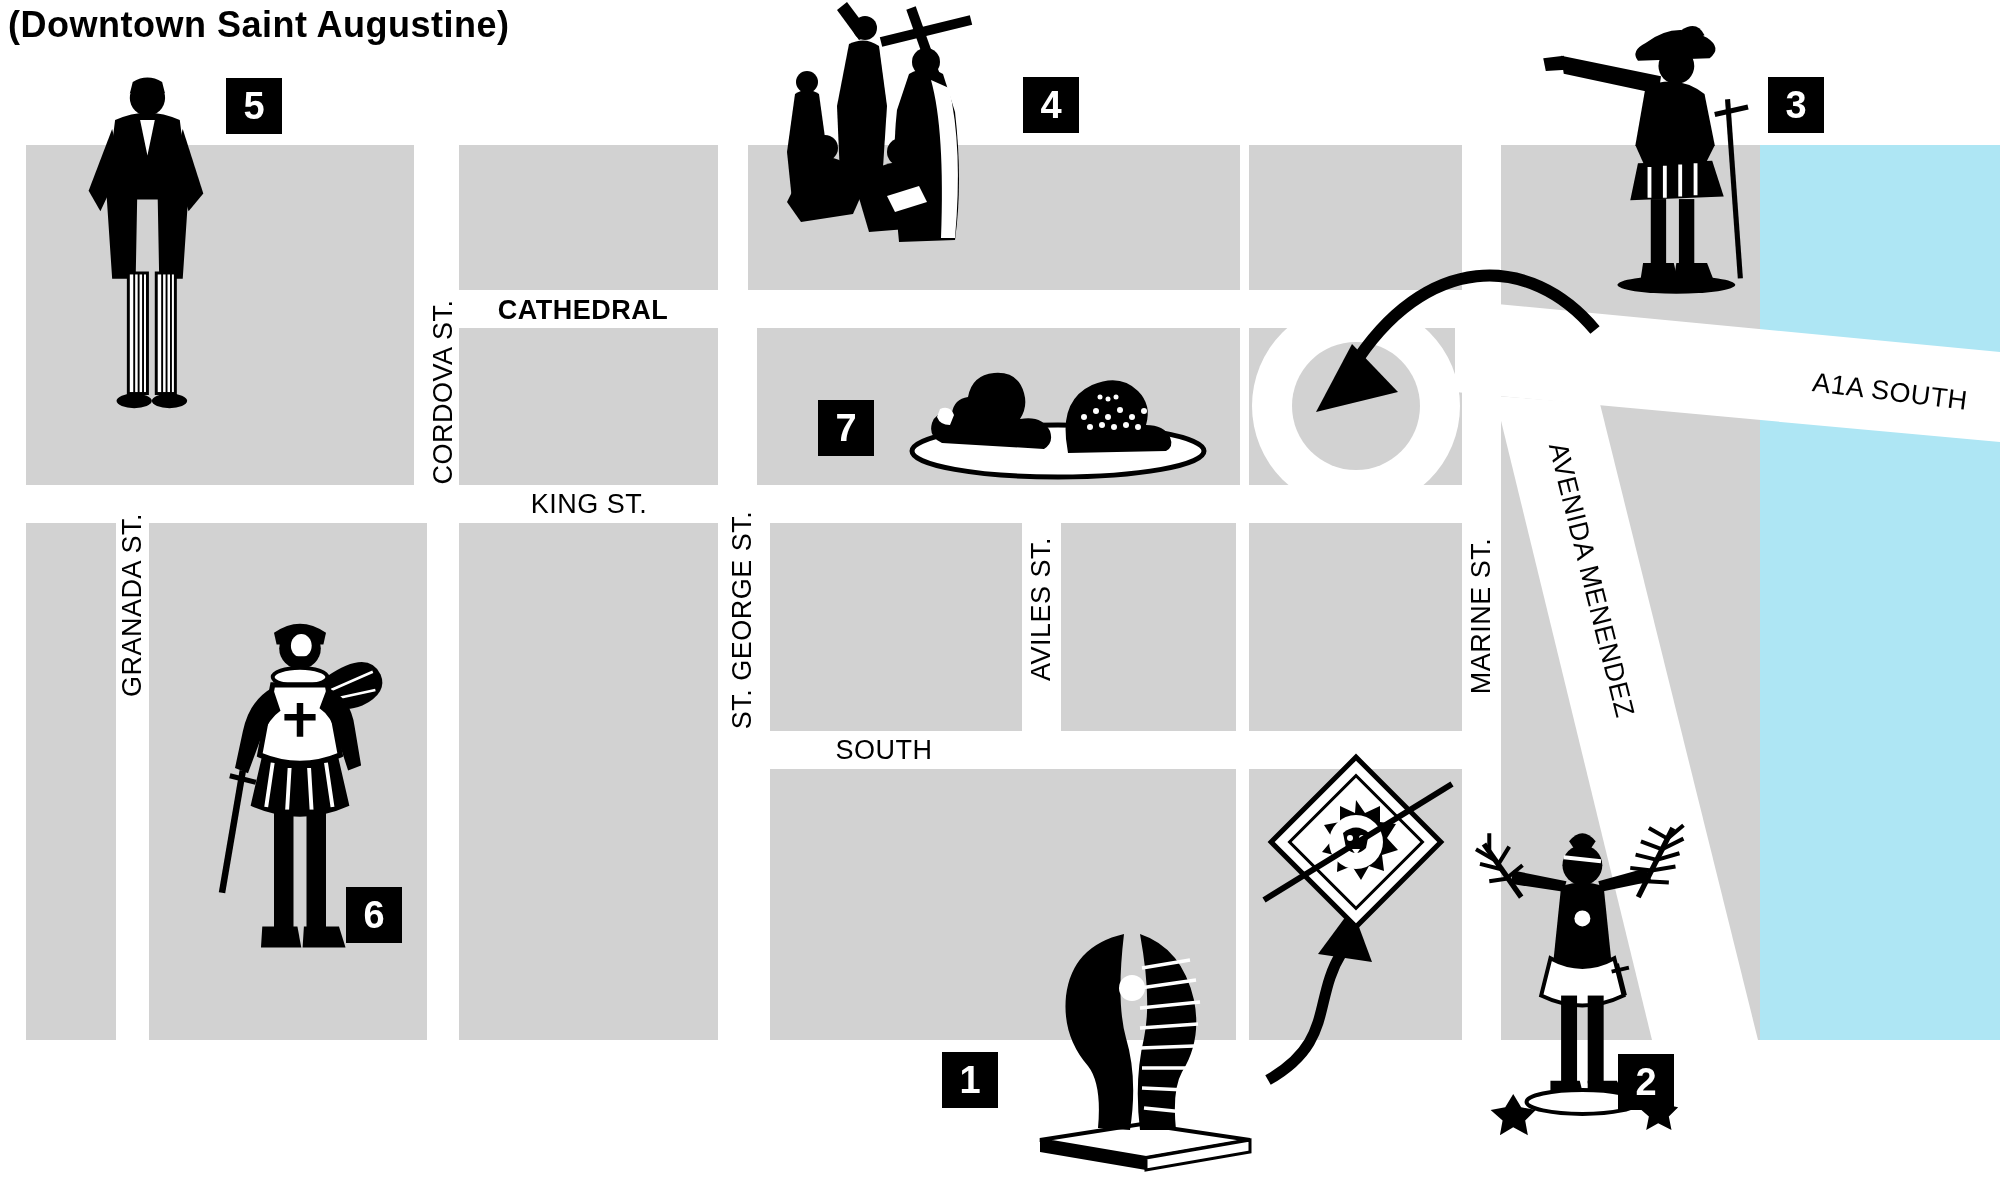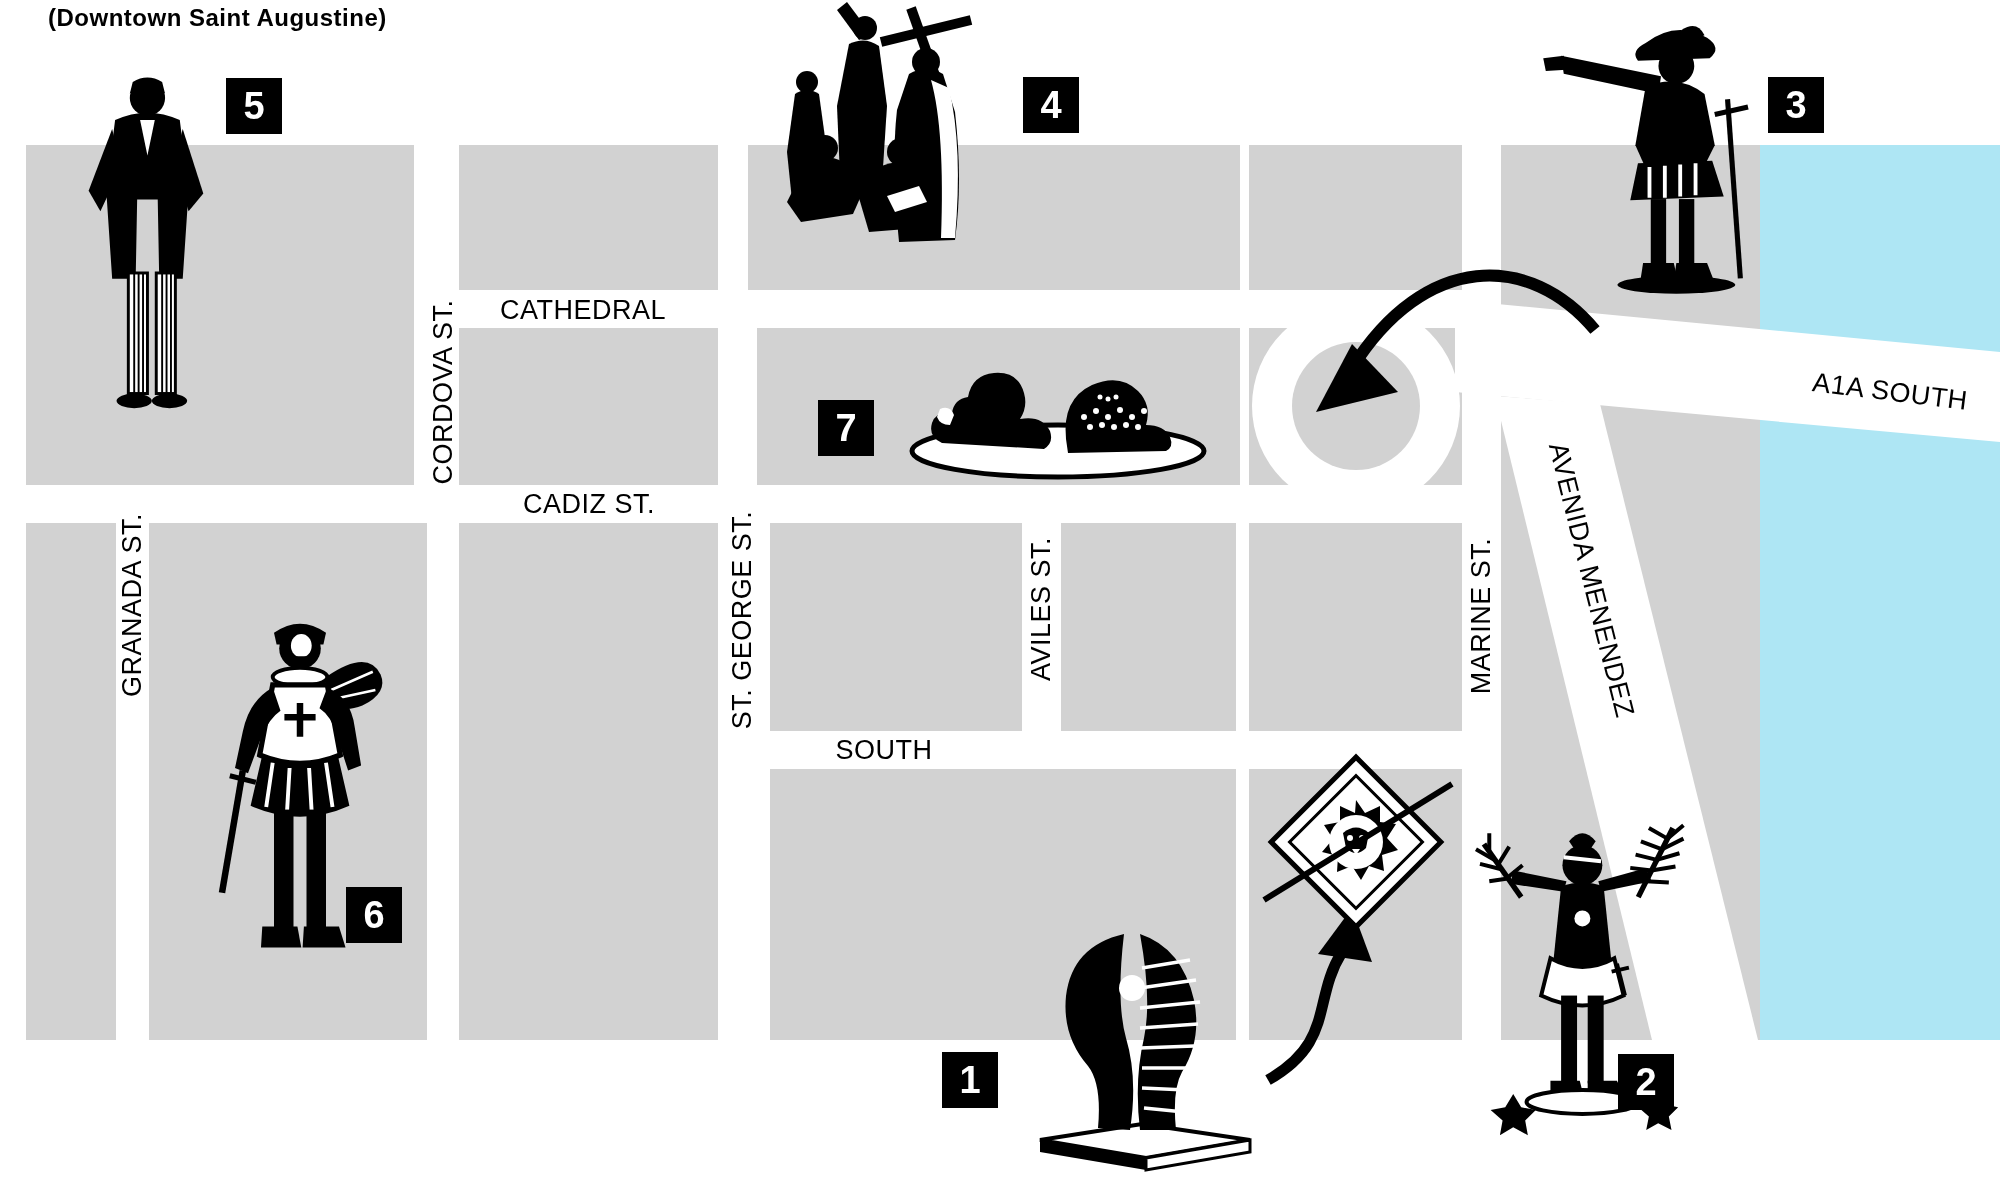--- a/index.html
+++ b/index.html
@@ -16,22 +16,22 @@
     position:absolute;transform:translate(-50%,-50%) rotate(var(--rot,0deg));
     font-size:27px;font-weight:normal;letter-spacing:.5px;white-space:nowrap;
     color:var(--color-ink,#000);z-index:30;
   }
   .marker{
     position:absolute;width:56px;height:56px;background:var(--color-ink,#000);
     color:#fff;display:flex;align-items:center;justify-content:center;
     font-size:38px;font-weight:bold;z-index:40;
   }
   .title{
-    position:absolute;left:8px;top:4px;font-size:24px;font-weight:bold;
-    color:var(--color-ink,#000);z-index:50;letter-spacing:.5px;margin-left:40px;
+    position:absolute;left:8px;top:4px;font-size:36px;font-weight:bold;
+    color:var(--color-ink,#000);z-index:50;letter-spacing:.5px;
   }
 </style>
 </head>
 <body>
 
 <div class="map">
 
   <div class="block" style="left:26px;top:145px;width:388px;height:340px;"></div>
   <div class="block" style="left:459px;top:145px;width:259px;height:145px;"></div>
   <div class="block" style="left:459px;top:328px;width:259px;height:157px;"></div>
@@ -206,23 +206,23 @@
       <path d="M0,-42 l9,13 15,-7 0,16 16,2 -9,14 11,12 -16,5 2,16 -15,-5 -8,14 -9,-14 -15,6 1,-16 -16,-4 11,-13 -9,-14 16,-3 0,-16 15,7 z" fill="#000"></path>
       <circle cx="0" cy="0" r="27" fill="#fff"></circle>
       <path d="M-13,-9 q13,-11 26,0 l-3,15 q-10,10 -20,0 z" fill="#000"></path>
       <circle cx="-6" cy="-4" r="3" fill="#fff"></circle>
       <circle cx="6" cy="-4" r="3" fill="#fff"></circle>
       <path d="M-4,7 l8,0 -4,6 z" fill="#fff"></path>
       <path d="M-92,58 L96,-58" stroke="#000" stroke-width="6"></path>
     </g>
   </svg>
 
-  <div class="street-label" style="left:583px;top:310px;--rot:0deg;">CATHEDRAL</div>
+  <div class="street-label" style="left:583px;top:310px;font-weight:bold;--rot:0deg;">CATHEDRAL</div>
   <div class="street-label" style="left:443px;top:392px;--rot:-90deg;">CORDOVA ST.</div>
-  <div class="street-label" style="left:589px;top:504px;--rot:0deg;">CADIZ ST.</div>
+  <div class="street-label" style="left:589px;top:504px;--rot:0deg;">KING ST.</div>
   <div class="street-label" style="left:132px;top:605px;--rot:-90deg;">GRANADA ST.</div>
   <div class="street-label" style="left:742px;top:620px;--rot:-90deg;">ST. GEORGE ST.</div>
   <div class="street-label" style="left:1041px;top:609px;--rot:-90deg;">AVILES ST.</div>
   <div class="street-label" style="left:884px;top:750px;--rot:0deg;">SOUTH</div>
   <div class="street-label" style="left:1481px;top:616px;--rot:-90deg;">MARINE ST.</div>
   <div class="street-label" style="left:1591px;top:580px;--rot:76deg;">AVENIDA MENENDEZ</div>
   <div class="street-label" style="left:1890px;top:392px;--rot:7deg;">A1A SOUTH</div>
 
   <div class="marker" style="left:942px;top:1052px;">1</div>
   <div class="marker" style="left:1618px;top:1054px;">2</div>

